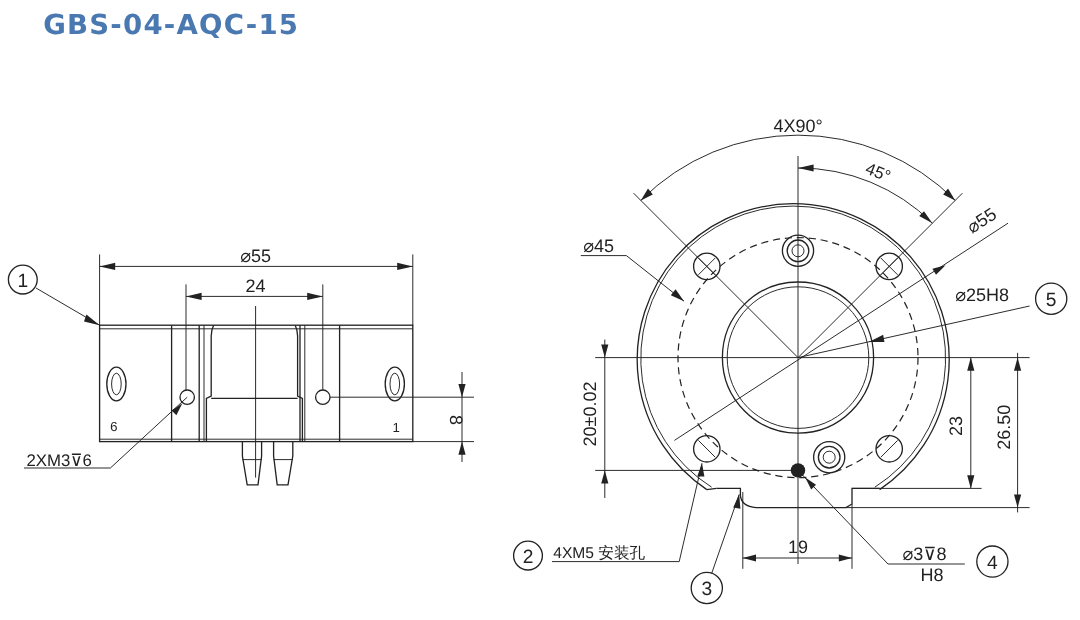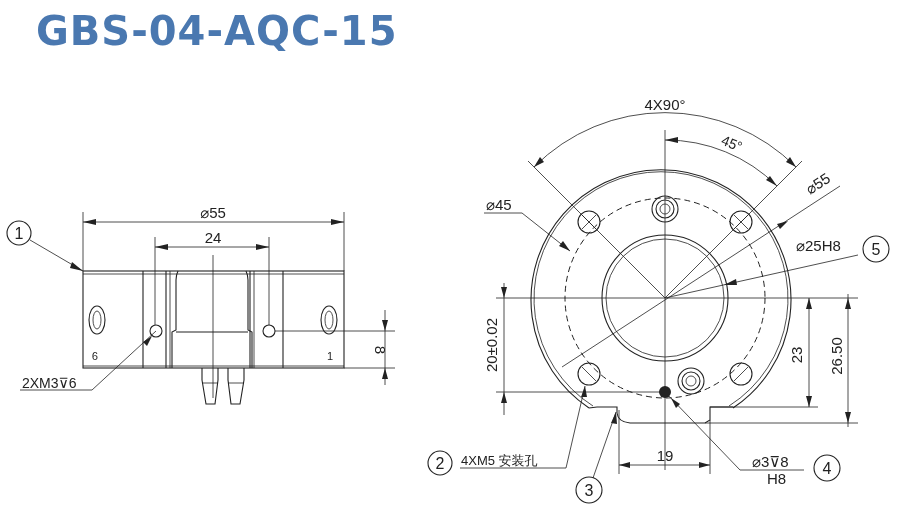--- a/index.html
+++ b/index.html
@@ -1,17 +1,17 @@
 <!DOCTYPE html>
 <html><head>
 <meta charset="utf-8">
 <style>
   html,body{margin:0;padding:0;background:#ffffff;}
   body{width:900px;height:517px;position:relative;overflow:hidden;font-family:"Liberation Sans",sans-serif;}
-  .title{position:absolute;left:36px;top:8px;font-family:"DejaVu Sans",sans-serif;font-weight:bold;font-size:40px;color:#4a78b0;letter-spacing:1px;}
+  .title{position:absolute;left:36px;top:8px;font-family:"DejaVu Sans",sans-serif;font-weight:bold;font-size:23px;color:#4a78b0;letter-spacing:1px;}
   svg{position:absolute;left:0;top:0;}
   svg text{font-family:"Liberation Sans",sans-serif;fill:#222;}
   .ln{stroke:#222;stroke-width:1.1;fill:none;}
   .thin{stroke:#222;stroke-width:0.8;fill:none;}
   .dash{stroke:#222;stroke-width:1;fill:none;stroke-dasharray:6 4;}
   .arr{fill:#222;stroke:none;}
 </style>
 </head>
 <body>
 

